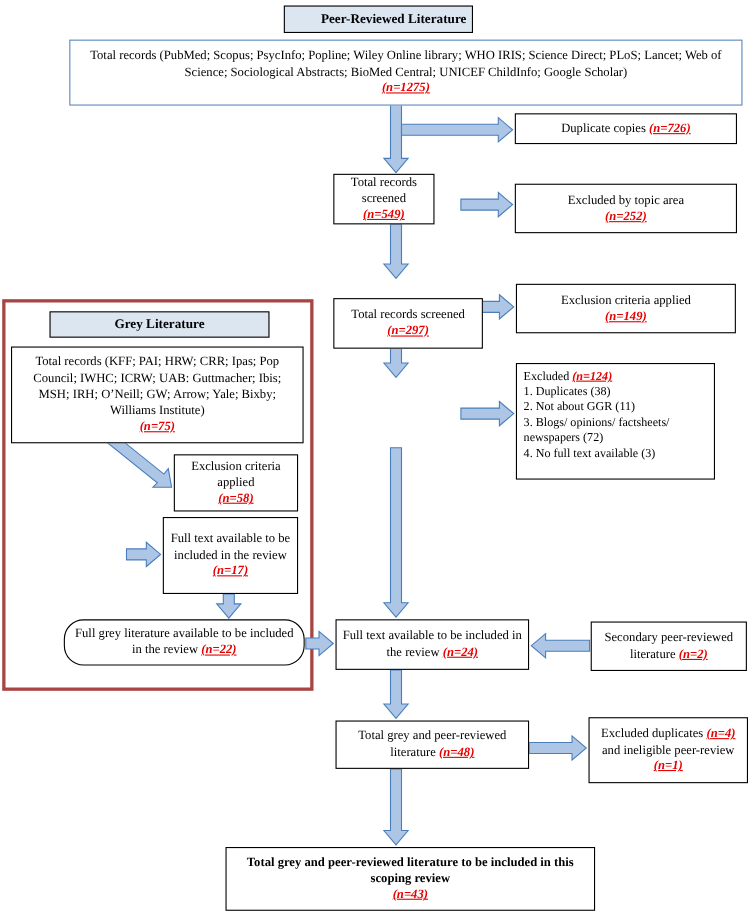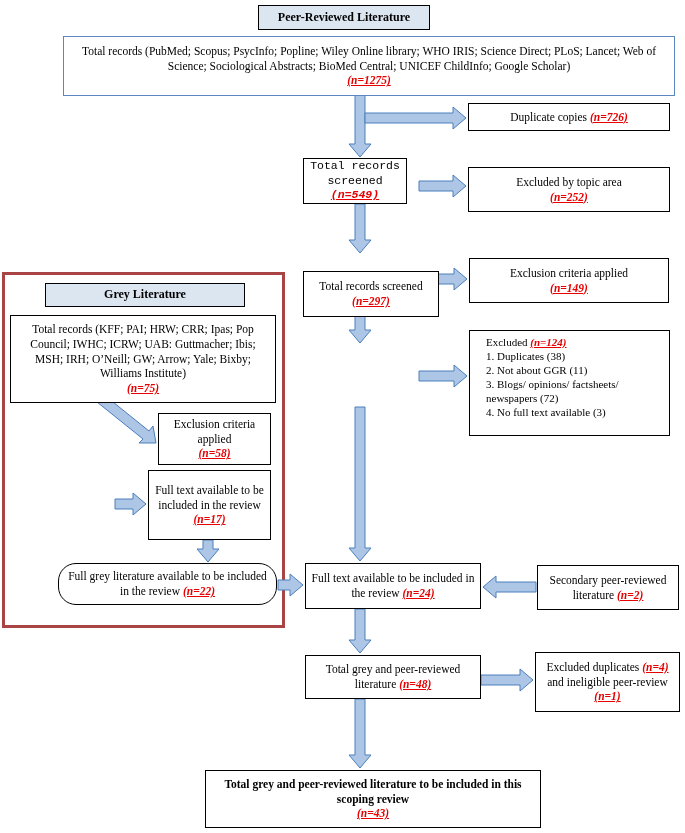--- a/index.html
+++ b/index.html
@@ -16,30 +16,30 @@
   }
   .bt { width:100%; }
   .n {
     color:var(--red-text,#e60000); font-weight:bold; font-style:italic;
     text-decoration:underline;
   }
   .block { display:block; }
   .hdr { font-weight:bold; background:var(--header-fill,#dce6f1); font-size:12px; }
 
   
-  #hdr-peer   { left:258px; top:5px;   width:172px; height:25px; }
+  #hdr-peer   { left:258px; top:5px;   width:172px; height:25px;text-align:right; }
   #b-total    { left:63px;  top:36px;  width:612px; height:60px; border:1.5px solid var(--wide-box-border,#5b87be); }
   #b-dup      { left:468px; top:103px; width:202px; height:28px; }
-  #b-s549     { left:303px; top:158px; width:104px; height:46px;font-family:Liberation Mono, monospace; }
+  #b-s549     { left:303px; top:158px; width:92px; height:46px; }
   #b-topic    { left:468px; top:167px; width:202px; height:45px; }
   #b-s297     { left:303px; top:271px; width:136px; height:46px; }
   #b-crit149  { left:469px; top:258px; width:200px; height:45px; }
   #b-s148     { left:303px; top:345px; width:116px; height:62px; }
-  #b-excl124  { left:469px; top:330px; width:201px; height:106px;
-                align-items:flex-start; text-align:left; padding:4px 16px; font-size:11px; }
+  #b-excl124  { left:469px; top:330px; width:181px; height:106px;
+                align-items:flex-start; text-align:left; padding:4px 6px; font-size:11px; }
   #b-ft24     { left:305px; top:563px; width:176px; height:46px; }
   #b-sec2     { left:537px; top:565px; width:142px; height:45px; }
   #b-t48      { left:305px; top:655px; width:176px; height:44px; }
   #b-excldup  { left:535px; top:652px; width:145px; height:60px;font-family:Liberation Serif, serif; }
   #b-final    { left:205px; top:770px; width:336px; height:58px; font-weight:bold; }
 
   
   #grey-panel { position:absolute; left:2px; top:272px; width:283px; height:356px;
                 border:3px solid var(--grey-panel-border,#a94444); box-sizing:border-box; z-index:0; }
   #hdr-grey   { left:45px;  top:283px; width:200px; height:24px; }

